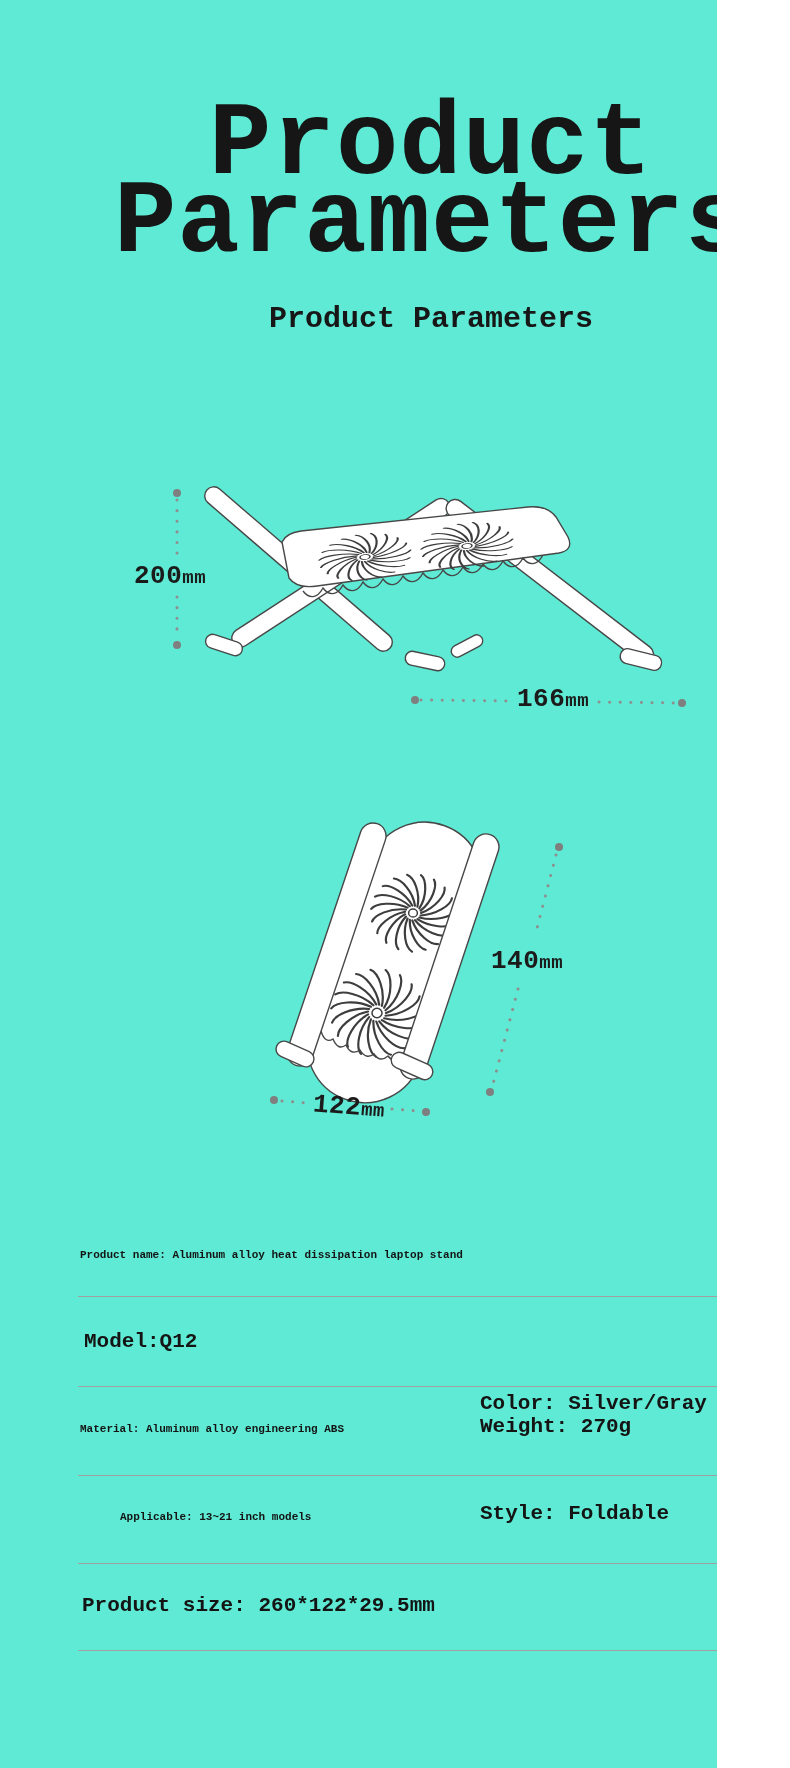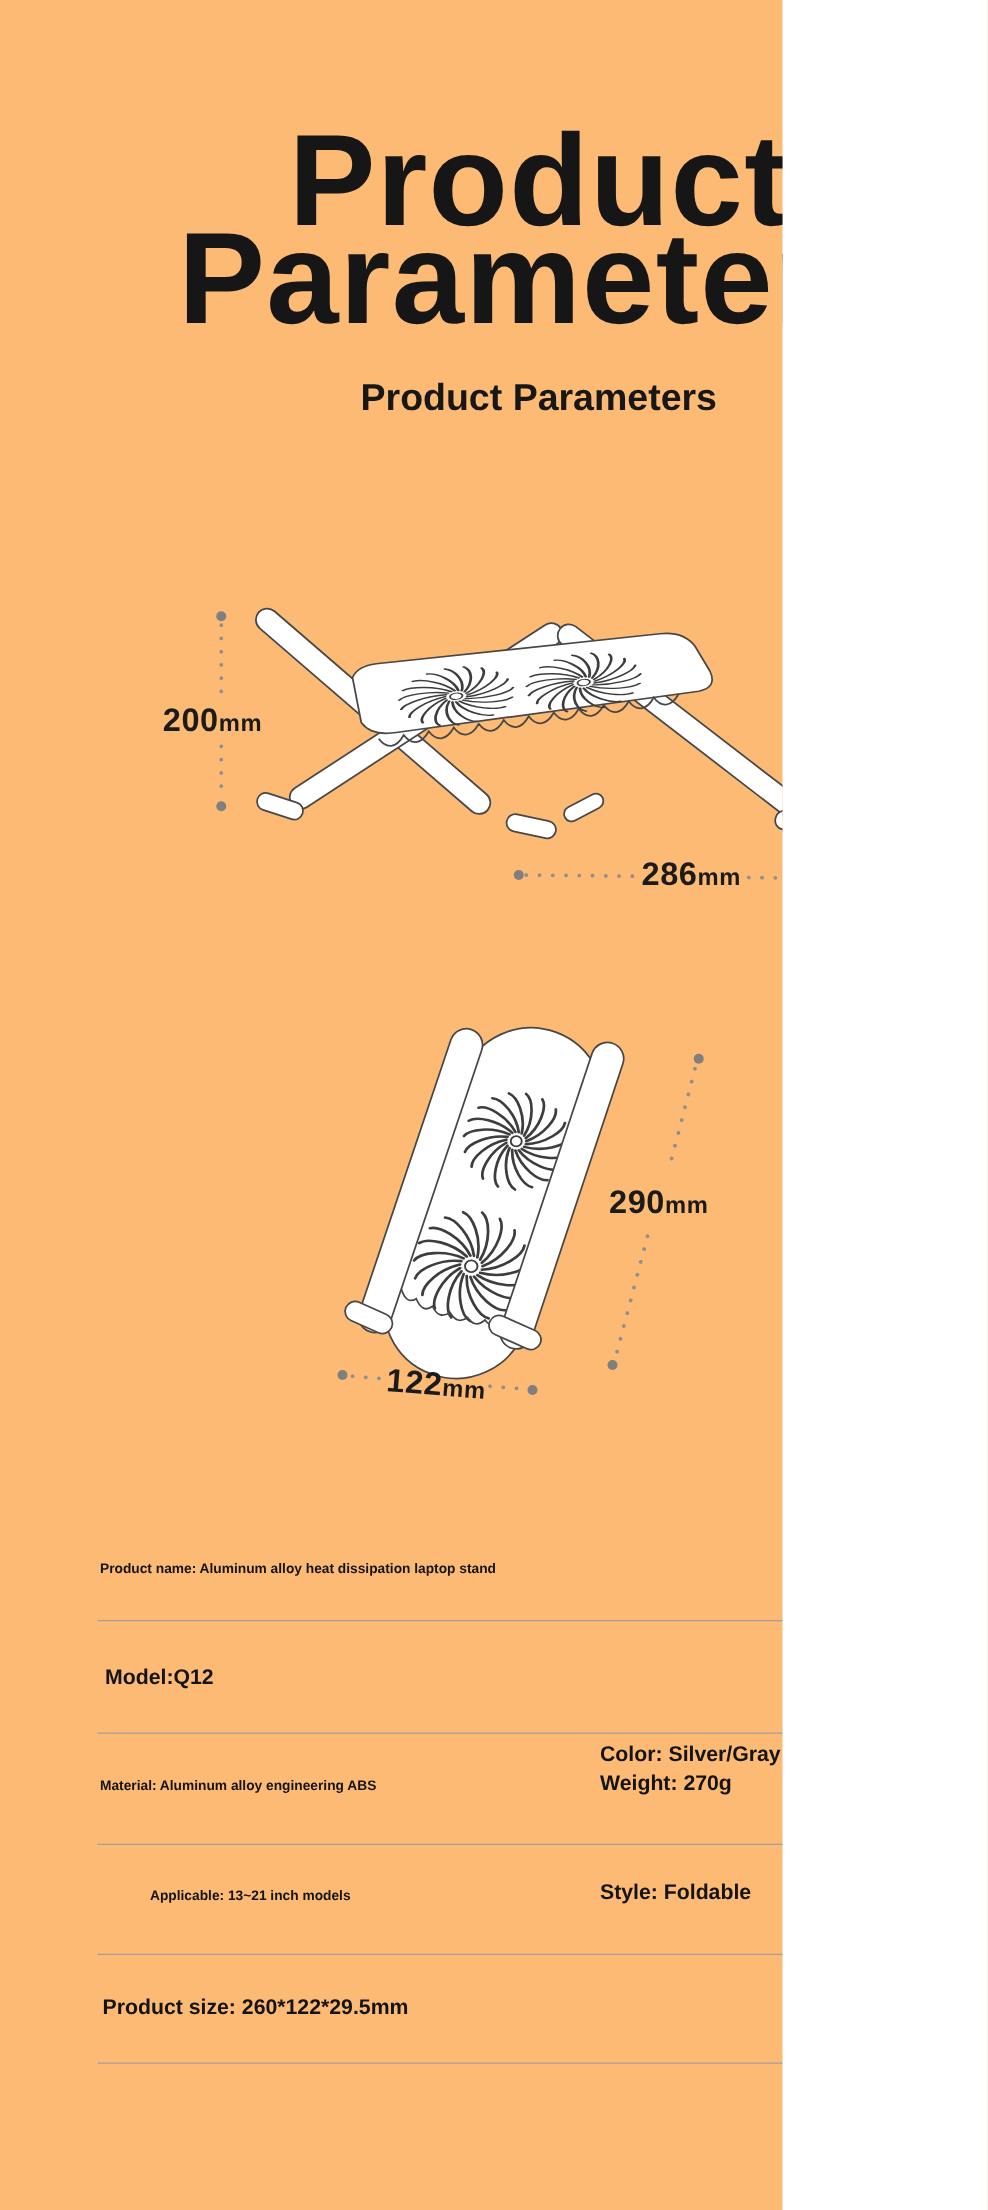--- a/index.html
+++ b/index.html
@@ -1,18 +1,18 @@
 <!DOCTYPE html>
 <html><head>
 <meta charset="utf-8">
 <style>
   html,body{margin:0;padding:0;background:#ffffff;}
   .canvas{
-    position:relative;width:626px;height:1768px;background:#fdba74;
-    overflow:hidden;font-family:Liberation Sans, sans-serif;color:#161616;
+    position:relative;width:717px;height:1768px;background:#5eead4;
+    overflow:hidden;font-family:Liberation Mono, monospace;color:#161616;
   }
   
   .title{
     position:absolute;left:0;top:106px;width:790px;text-align:center;
     transform:translateX(36px);
     font-size:104px;line-height:78px;font-weight:bold;letter-spacing:1px;color:#161616;
   }
   .title span{display:block;}
   .subtitle{
     position:absolute;left:0;top:302px;width:790px;text-align:center;
@@ -31,21 +31,21 @@
   .dim{
     position:absolute;font-weight:bold;color:#1b1b1b;white-space:nowrap;
     transform:translateX(-50%);letter-spacing:0.5px;
   }
   .dim .v{font-size:26px;}
   .dim .u{font-size:19px;}
   .dim.tilt{transform:translateX(-50%) rotate(4.5deg);}
   
   .cell{position:absolute;font-weight:bold;color:#141414;white-space:nowrap;}
   .sm{font-size:11px;line-height:19px;}
-  .lg{font-size:17px;line-height:25px;}
+  .lg{font-size:21px;line-height:25px;}
   .hr{position:absolute;left:78px;width:676px;height:0;border-top:1px solid #a0a0a0;}
   .note{
     position:absolute;left:102px;top:1694px;width:600px;
     font-size:13.5px;line-height:23px;font-weight:bold;color:#6d6d6d;
   }
 </style>
 </head>
 <body>
 
 <div class="canvas">
@@ -124,24 +124,24 @@
       <path class="dots" d="M282,1101 L307,1103 M392,1109 L418,1111"></path>
       <circle class="enddot" cx="274" cy="1100" r="4"></circle>
         <circle class="enddot" cx="426" cy="1112" r="4"></circle>
     </g>
   </svg>
 
   <div class="dim" style="left:170px;top:561px;">
     <span class="v">200</span><span class="u">mm</span>
   </div>
   <div class="dim" style="left:553px;top:684px;">
-    <span class="v">286</span><span class="u">mm</span>
+    <span class="v">166</span><span class="u">mm</span>
   </div>
   <div class="dim" style="left:527px;top:946px;">
-    <span class="v">290</span><span class="u">mm</span>
+    <span class="v">140</span><span class="u">mm</span>
   </div>
   <div class="dim tilt" style="left:349px;top:1092px;">
     <span class="v">122</span><span class="u">mm</span>
   </div>
 
   <div>
     <div class="cell sm" style="left:80px;top:1246px;">Product name: Aluminum alloy heat dissipation laptop stand</div>
     <div class="hr" style="top:1296px;"></div>
 
     <div class="cell lg" style="left:84px;top:1329px;">Model:Q12</div>

